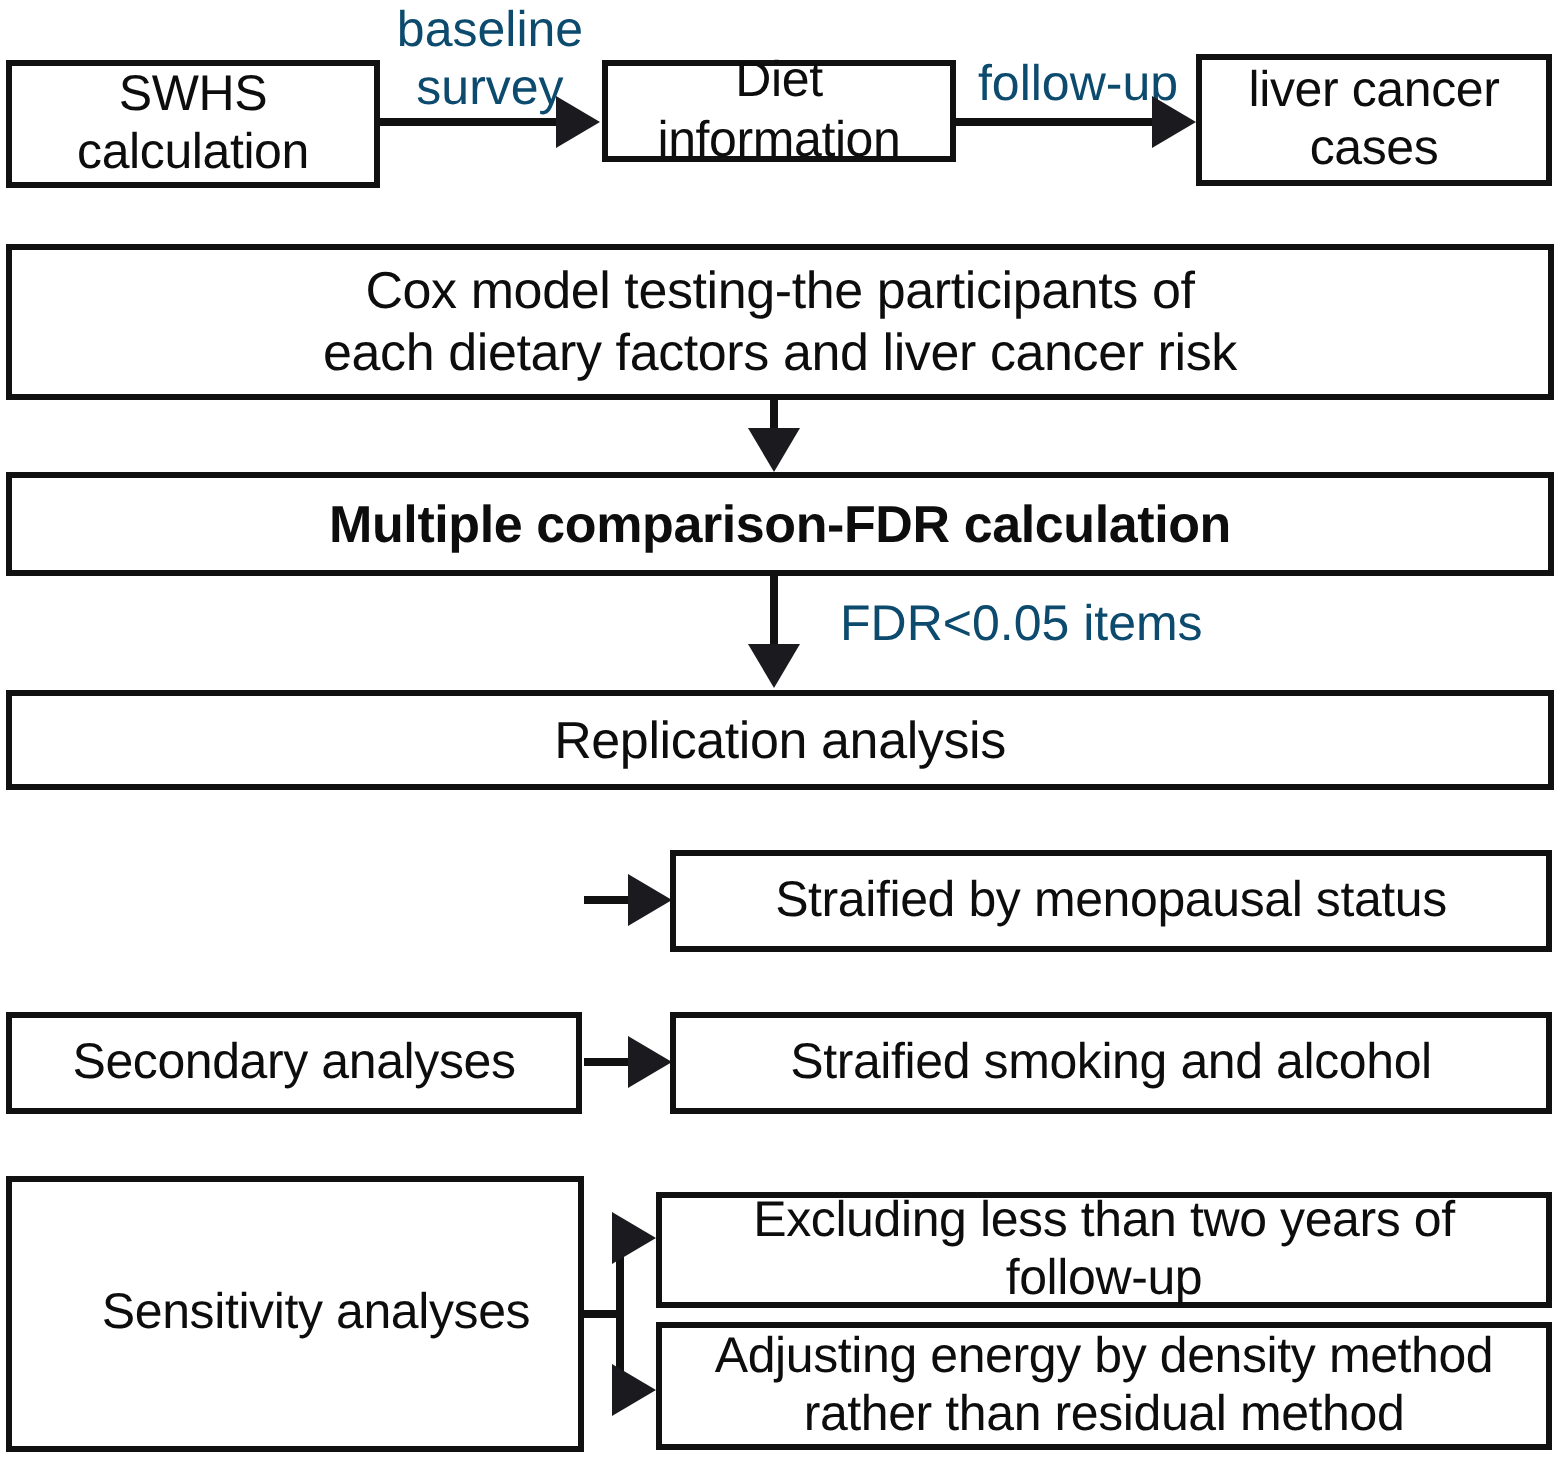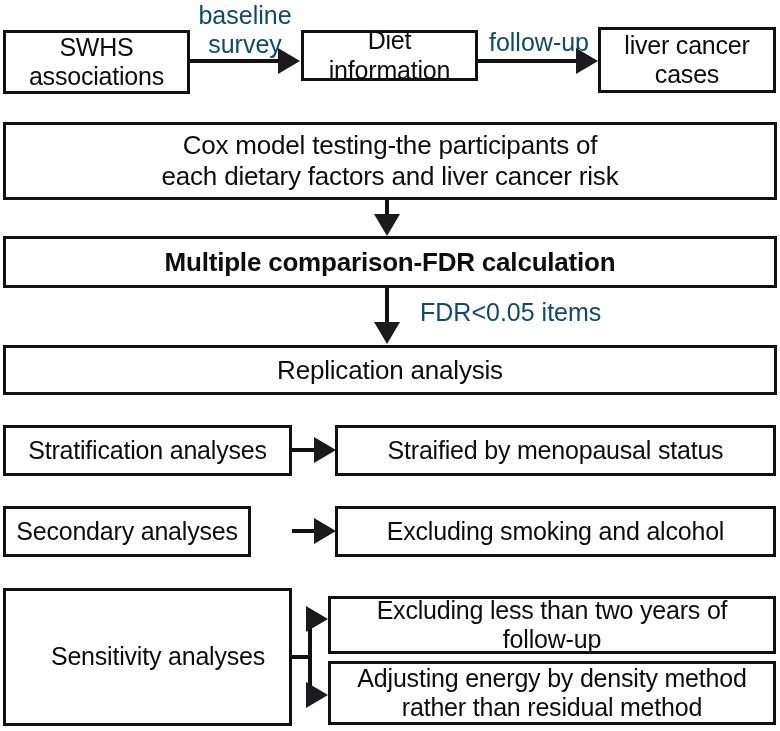--- a/index.html
+++ b/index.html
@@ -65,21 +65,21 @@
     border-right: 13px solid transparent;
     border-top: 22px solid #1b1b1f;
   }
 </style>
 </head>
 <body>
 
 <div id="canvas">
 
   <div class="node" style="left:3px; top:30px; width:187px; height:64px;">SWHS
-associations</div>
+calculation</div>
 
   <div class="edge-label" style="left:187px; top:1px; width:116px;">baseline
 survey</div>
 
   <div class="h-line" style="left:190px; top:59px; width:90px;"></div>
   <div class="arrow-right" style="left:278px; top:48px;"></div>
 
   <div class="node" style="left:301px; top:30px; width:177px; height:51px;">Diet
 information</div>
 
@@ -98,29 +98,28 @@
   <div class="arrow-down" style="left:374px; top:214px;"></div>
 
   <div class="node" style="left:3px; top:236px; width:774px; height:52px; font-size:26px;font-weight:bold;">Multiple comparison-FDR calculation</div>
 
   <div class="v-line" style="left:385px; top:288px; height:38px;"></div>
   <div class="arrow-down" style="left:374px; top:322px;"></div>
   <div class="edge-label" style="left:420px; top:298px; width:200px; text-align:left;">FDR&lt;0.05 items</div>
 
   <div class="node" style="left:3px; top:345px; width:774px; height:50px; font-size:26px;">Replication analysis</div>
 
-  <div class="node" style="left:3px; top:425px; width:289px; height:51px;">Stratification analyses</div>
   <div class="h-line" style="left:292px; top:448px; width:26px;"></div>
   <div class="arrow-right" style="left:314px; top:437px;"></div>
   <div class="node" style="left:335px; top:425px; width:441px; height:51px;">Straified by menopausal status</div>
 
-  <div class="node" style="left:3px; top:506px; width:248px; height:51px;">Secondary analyses</div>
+  <div class="node" style="left:3px; top:506px; width:288px; height:51px;">Secondary analyses</div>
   <div class="h-line" style="left:292px; top:529px; width:26px;"></div>
   <div class="arrow-right" style="left:314px; top:518px;"></div>
-  <div class="node" style="left:335px; top:506px; width:441px; height:51px;">Excluding smoking and alcohol</div>
+  <div class="node" style="left:335px; top:506px; width:441px; height:51px;">Straified smoking and alcohol</div>
 
   <div class="node" style="left:3px; top:588px; width:289px; height:138px;padding-left:27px;">Sensitivity analyses</div>
 
   <div class="h-line" style="left:292px; top:655px; width:20px;"></div>
   <div class="v-line" style="left:308px; top:617px; height:76px;"></div>
   <div class="arrow-right" style="left:306px; top:606px;"></div>
   <div class="arrow-right" style="left:306px; top:682px;"></div>
 
   <div class="node" style="left:328px; top:596px; width:448px; height:58px;">Excluding less than two years of
 follow-up</div>

